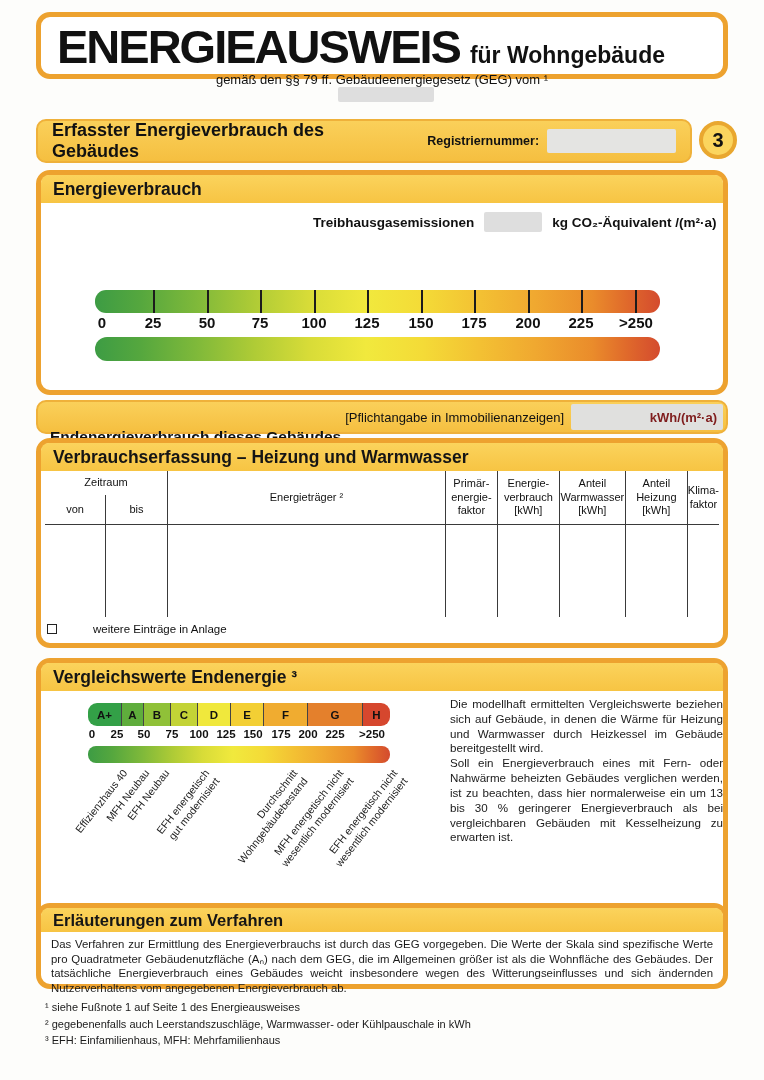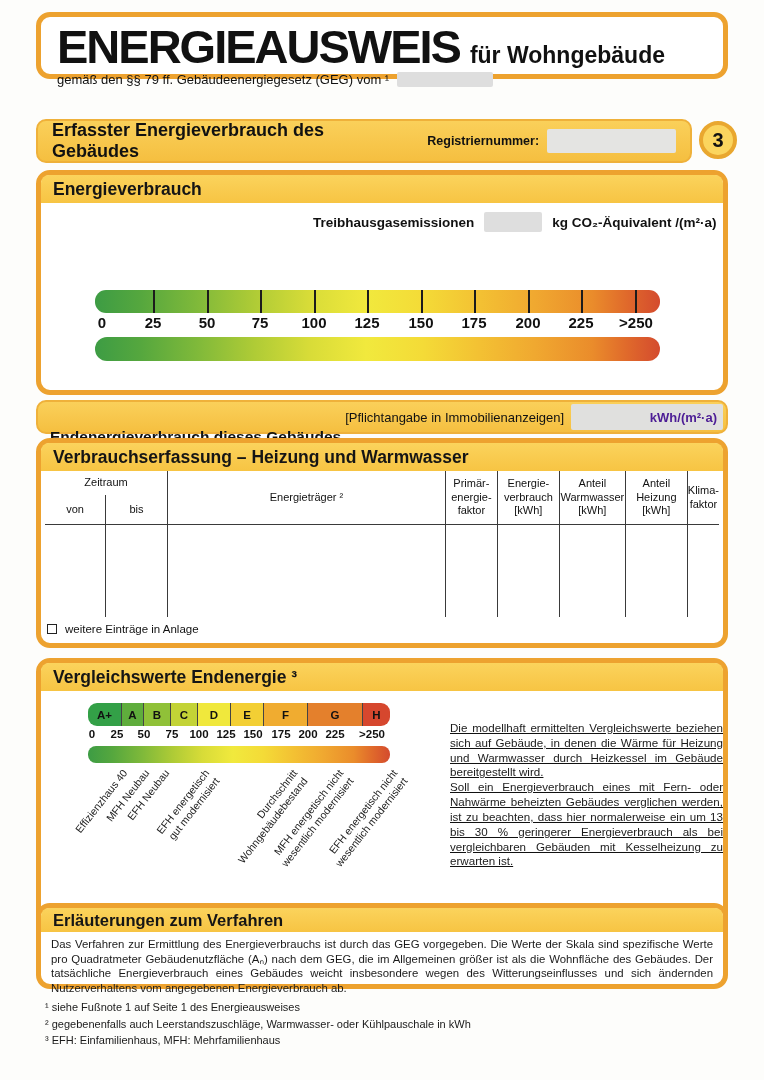--- a/index.html
+++ b/index.html
@@ -34,21 +34,21 @@
 </head>
 <body>
 
 <div class="page">
 
   <div class="obox" style="top:12px; height:67px;">
     <div style="padding:6px 16px 0 16px; display:flex; align-items:baseline;">
       <span style="font-size:47px; font-weight:bold; letter-spacing:-2px; line-height:1;">ENERGIEAUSWEIS</span>
       <span style="font-size:23px; font-weight:bold; margin-left:10px;">für Wohngebäude</span>
     </div>
-    <div style="padding:2px 16px 0 16px; display:flex; align-items:center;">
+    <div style="padding:2px 16px 0 16px; display:flex; align-items:center;flex-direction:column;">
       <span style="font-size:13px;">gemäß den §§ 79 ff. Gebäudeenergiegesetz (GEG) vom ¹</span>
       <span class="redacted" style="width:96px; height:15px; margin-left:8px;"></span>
     </div>
   </div>
 
   <div class="goldbar" style="top:119px; width:656px; height:44px; padding:0 14px;">
     <span style="font-weight:bold; font-size:18px;">Erfasster Energieverbrauch des Gebäudes</span>
     <span style="font-weight:bold; font-size:12.5px; margin-left:40px;">Registriernummer:</span>
     <span class="redacted" style="width:140px; height:24px; margin-left:8px; background:#E4E4E2;"></span>
   </div>
@@ -96,21 +96,21 @@
         </div>
         <div class="scalebar" style="height:24px; border-radius:12px; margin-top:1px;"></div>
       </div>
     </div>
   </div>
 
   <div class="goldbar" style="top:400px; width:692px; height:34px; padding:0 12px;">
     <span style="font-weight:bold; font-size:15.5px;margin-top:40px;">Endenergieverbrauch dieses Gebäudes</span>
     <span style="font-size:13px; margin-left:4px;">[Pflichtangabe in Immobilienanzeigen]</span>
     <span class="redacted" style="position:absolute; right:3px; top:2px; width:152px; height:26px; background:#E0E0DE; display:flex; align-items:center; justify-content:flex-end; padding-right:6px;">
-      <span style="font-weight:bold; font-size:13px; color:#4c1d95;">kWh/(m²·a)</span>
+      <span style="font-weight:bold; font-size:13px; color:#7f1d1d;">kWh/(m²·a)</span>
     </span>
   </div>
 
   <div class="obox" style="top:438px; height:210px;">
     <div class="band">
       <span>Verbrauchserfassung – Heizung und Warmwasser</span>
     </div>
     <div style="padding:0 4px;">
 
       <div style="display:flex; height:54px; border-bottom:1px solid #3a3a3a;">
@@ -142,21 +142,21 @@
         <div style="width:60px;"></div>
         <div class="vline" style="width:62px;"></div>
         <div class="vline" style="width:278px;"></div>
         <div class="vline" style="width:52px;"></div>
         <div class="vline" style="width:62px;"></div>
         <div class="vline" style="width:66px;"></div>
         <div class="vline" style="width:62px;"></div>
         <div class="vline" style="flex:1;"></div>
       </div>
 
-      <div style="display:flex; align-items:center; padding:6px 2px 0 2px;">
+      <div style="display:flex; align-items:center; padding:6px 2px 0 2px;gap:28px;">
         <span style="display:inline-block; width:10px; height:10px; border:1.5px solid #222; background:#fff;"></span>
         <span style="font-size:11.5px; margin-left:8px;">weitere Einträge in Anlage</span>
       </div>
     </div>
   </div>
 
   <div class="obox" style="top:658px; height:271px;">
     <div class="band">
       <span>Vergleichswerte Endenergie ³</span>
     </div>
@@ -197,21 +197,21 @@
 gut modernisiert</div>
           <div class="rotlabel" style="left:52px; top:4px;">Durchschnitt
 Wohngebäudebestand</div>
           <div class="rotlabel" style="left:98px; top:4px;">MFH energetisch nicht
 wesentlich modernisiert</div>
           <div class="rotlabel" style="left:152px; top:4px;">EFH energetisch nicht
 wesentlich modernisiert</div>
         </div>
       </div>
 
-      <div style="position:absolute; left:409px; top:30px; width:273px;text-decoration:underline;">
+      <div style="position:absolute; left:409px; top:6px; width:273px;">
         <p class="infotext">Die modellhaft ermittelten Vergleichswerte beziehen sich auf Gebäude, in denen die Wärme für Heizung und Warmwasser durch Heizkessel im Gebäude bereitgestellt wird.</p>
         <p class="infotext">Soll ein Energieverbrauch eines mit Fern- oder Nahwärme beheizten Gebäudes verglichen werden, ist zu beachten, dass hier normalerweise ein um 13 bis 30 % geringerer Energieverbrauch als bei vergleichbaren Gebäuden mit Kesselheizung zu erwarten ist.</p>
       </div>
     </div>
   </div>
 
   <div class="obox" style="top:903px; height:86px;">
     <div class="band" style="font-size:16.5px; padding-top:3px; padding-bottom:2px;">
       <span>Erläuterungen zum Verfahren</span>
     </div>

